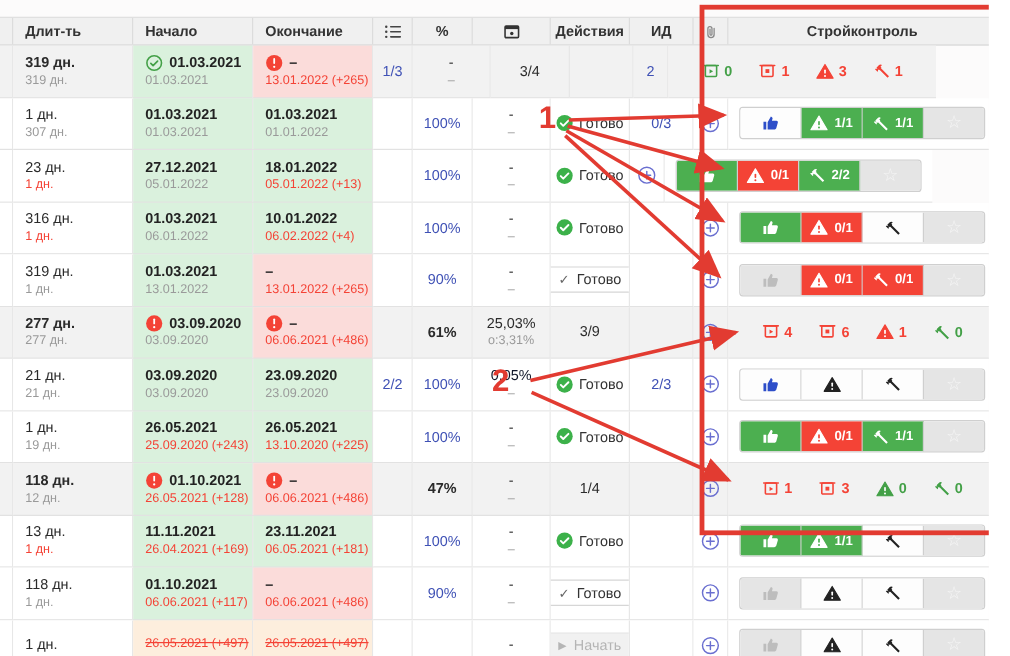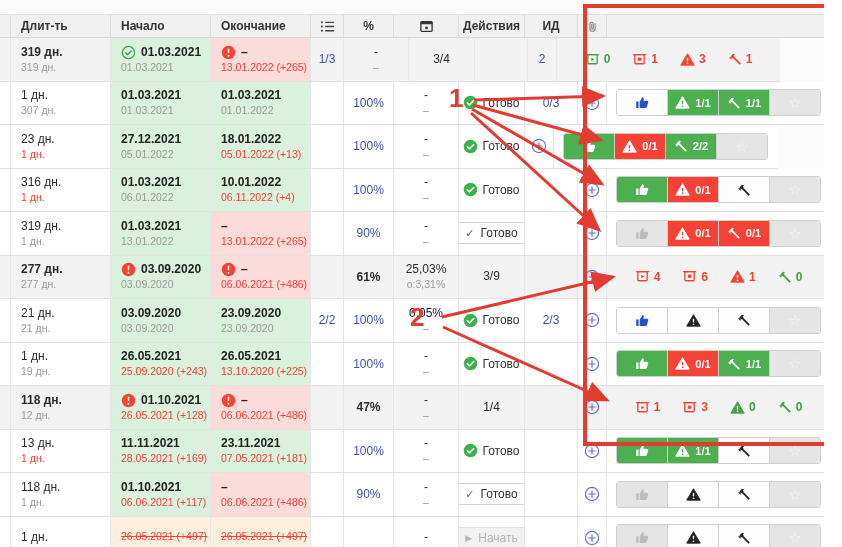--- a/index.html
+++ b/index.html
@@ -100,20 +100,23 @@
         <div class="th c-id">
           <span>ИД</span>
         </div>
         <div class="th c-attach">
           <span style="display:inline-flex;align-items:center">
             <svg width="13" height="13" viewBox="0 0 16 16" fill="none" stroke="#888" stroke-width="1.3" stroke-linecap="round">
               <path d="M11.2 4.5v6.2a3.2 3.2 0 0 1-6.4 0V4.8a2.1 2.1 0 0 1 4.2 0v5.7a1 1 0 0 1-2 0V5.2"></path>
             </svg>
           </span>
         </div>
+        <div class="th c-control">
+          <span>Стройконтроль</span>
+        </div>
       </div>
     <div class="tbody">
         <div class="row grp">
     <div class="cell c-indent"></div>
     <div class="cell c-duration">
       <div class="l1 b">319 дн.</div>
       <div class="l2 t-gray">319 дн.</div>
     </div>
     <div class="cell c-start bg-green">
     <div class="l1">
@@ -365,21 +368,21 @@
     <div class="cell c-start bg-green">
     <div class="l1">
               <span class="date-main">01.03.2021</span>
             </div>
     <div class="l2 t-gray">06.01.2022</div>
   </div>
     <div class="cell c-end bg-green">
     <div class="l1">
               <span class="date-main">10.01.2022</span>
             </div>
-    <div class="l2 t-red">06.11.2022 (+4)</div>
+    <div class="l2 t-red">06.02.2022 (+4)</div>
   </div>
     <div class="cell c-checklist"></div>
     <div class="cell c-percent">
             <span class="pct blue">100%</span>
           </div>
     <div class="cell c-plan">
       <div class="l1 t-dark">-</div>
       <div class="l2 t-gray">–</div>
     </div>
     <div class="cell c-actions">
@@ -861,27 +864,27 @@
         <div class="row">
     <div class="cell c-indent"></div>
     <div class="cell c-duration">
       <div class="l1">13 дн.</div>
       <div class="l2 t-red">1 дн.</div>
     </div>
     <div class="cell c-start bg-green">
     <div class="l1">
               <span class="date-main">11.11.2021</span>
             </div>
-    <div class="l2 t-red">28.05.2021 (+169)</div>
+    <div class="l2 t-red">26.04.2021 (+169)</div>
   </div>
     <div class="cell c-end bg-green">
     <div class="l1">
               <span class="date-main">23.11.2021</span>
             </div>
-    <div class="l2 t-red">07.05.2021 (+181)</div>
+    <div class="l2 t-red">06.05.2021 (+181)</div>
   </div>
     <div class="cell c-checklist"></div>
     <div class="cell c-percent">
             <span class="pct blue">100%</span>
           </div>
     <div class="cell c-plan">
       <div class="l1 t-dark">-</div>
       <div class="l2 t-gray">–</div>
     </div>
     <div class="cell c-actions">

